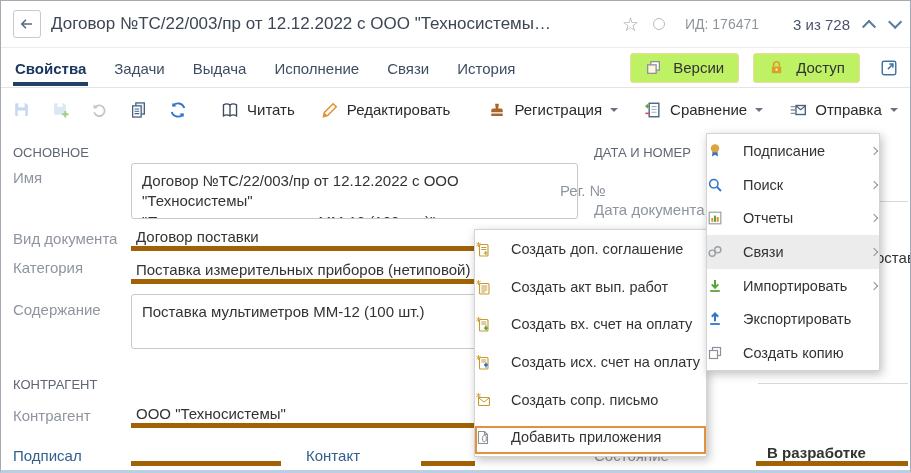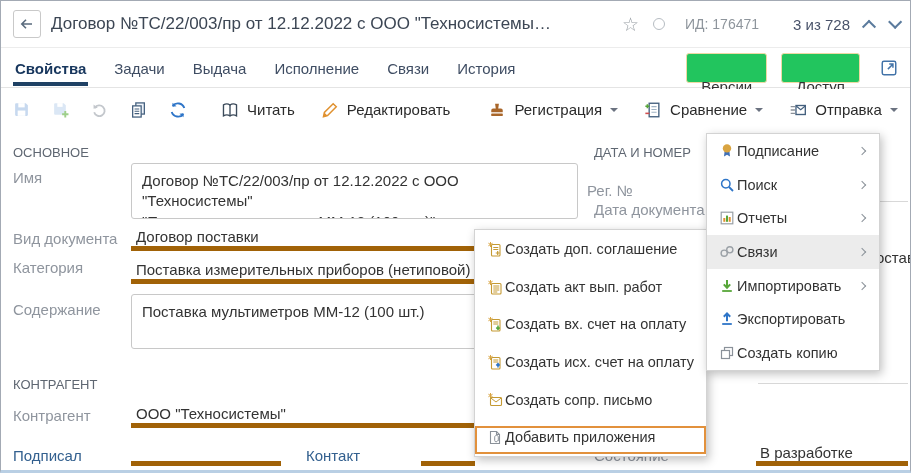--- a/index.html
+++ b/index.html
@@ -21,40 +21,40 @@
   .pager { font-size:15px; color:#49536a; margin-left:20px; }
   .chev-v { width:10px; height:10px; border-right:2px solid #5b7b9d; border-bottom:2px solid #5b7b9d; display:inline-block; }
   .chev-up { transform: rotate(-135deg) translate(-2px,-2px); }
   .chev-dn { transform: rotate(45deg) translateY(-3px); }
   
   .tabsrow { position:absolute; left:0; top:47px; right:0; height:40px; display:flex; align-items:center; padding:0 12px; border-bottom:1px solid #e4e4e4; background:#fff; }
   .tab { font-size:15px; color:#3f4d63; margin-right:24px; padding:10px 2px 9px; cursor:pointer; position:relative; white-space:nowrap; }
   .tab.active { color:#17365d; font-weight:bold; }
   .tab.active::after { content:""; position:absolute; left:0; right:0; bottom:0; height:4px; background:#1f4164; }
   .hdr-btns { margin-left:auto; display:flex; align-items:center; gap:14px; }
-  .soft-btn { display:flex; align-items:center; gap:24px; height:30px; padding:0 14px; background:#22c55e; border:1px solid #eed9a4; border-radius:3px; font-size:15px; color:#333; cursor:pointer;flex-direction:column; }
+  .soft-btn { display:flex; align-items:center; gap:11px; height:30px; padding:0 14px; background:#bef264; border:1px solid #eed9a4; border-radius:3px; font-size:15px; color:#333; cursor:pointer; }
   
   .toolbar { position:absolute; left:0; top:88px; right:0; height:42px; display:flex; align-items:center; padding:0 12px; border-bottom:1px solid #e4e4e4; background:#fff; }
   .tico { display:flex; align-items:center; justify-content:center; width:22px; height:22px; margin-right:22px; cursor:pointer; }
   .tb-sep { width:1px; height:22px; background:#dcdcdc; margin:0 16px 0 -4px; }
   .tb-act { display:flex; align-items:center; gap:8px; background:none; border:none; font-size:15px; color:#2b2b2b; margin-right:26px; cursor:pointer; font-family:inherit; }
   .tri-dn { width:0; height:0; border:4px solid transparent; border-top-color:#6b7280; margin-top:4px; }
   
   .content { position:absolute; left:0; top:122px; right:0; bottom:0; background:#fff; }
   .abs { position:absolute; }
   .section { font-size:13px; color:#5f6772; }
   .flabel { font-size:15px; color:#8f959e; white-space:nowrap; }
   .flabel.link { color:#33608f; }
   .fvalue { font-size:15px; color:#333; white-space:nowrap; }
   .ufield { border-bottom:5px solid #a16207; }
   .tarea { border:1px solid #c8c8c8; border-radius:3px; padding:7px 10px; font-size:15px; color:#333; line-height:1.35; white-space:pre-line; overflow:hidden; background:#fff; }
   .hline { border-top:1px solid #d8d8d8; height:0; }
   
   .menu { position:absolute; background:#fff; border:1px solid #d3d3d3; box-shadow:2px 3px 9px rgba(0,0,0,.25); display:flex; flex-direction:column; z-index:5; }
-  .mi { flex:1; display:flex; align-items:center; gap:2px; padding:0 12px; font-size:14.5px; color:#333; cursor:pointer; white-space:nowrap; }
+  .mi { flex:1; display:flex; align-items:center; gap:20px; padding:0 0; font-size:14.5px; color:#333; cursor:pointer; white-space:nowrap; }
   .mi.hl { background:#ececec; }
   .mi .lab { flex:1; }
   .chev-r { width:6px; height:6px; border-right:1.6px solid #8a9199; border-bottom:1.6px solid #8a9199; transform:rotate(-45deg); margin-right:2px; }
   .orange-box { position:absolute; left:0; right:0; border:2px solid #e2913c; pointer-events:none; z-index:6; }
   svg { display:block; }
 </style>
 </head>
 <body>
 
 <div class="page">
@@ -217,34 +217,34 @@
     </div>
 
     <div class="abs flabel link" style="left:12px; top:324px;">Подписал</div>
     <div class="abs ufield" style="left:130px; top:317px; width:150px; height:26px;"></div>
 
     <div class="abs flabel link" style="left:305px; top:324px;">Контакт</div>
     <div class="abs ufield" style="left:420px; top:317px; width:54px; height:26px;"></div>
 
     <div class="abs section" style="left:593px; top:22px;">ДАТА И НОМЕР</div>
 
-    <div class="abs flabel" style="left:586px; top:59px;">Рег. №</div>
+    <div class="abs flabel" style="left:559px; top:59px;">Рег. №</div>
     <div class="abs hline" style="left:877px; top:78px; width:30px;"></div>
 
     <div class="abs flabel" style="left:593px; top:78px;">Дата документа</div>
 
     <div class="abs fvalue" style="left:875px; top:126px;">остав</div>
 
     <div class="abs hline" style="left:757px; top:260px; width:150px;"></div>
 
     <div class="abs section" style="left:645px; top:286px;">КЛ</div>
 
     <div class="abs flabel" style="left:593px; top:324px;">Состояние</div>
     <div class="abs ufield" style="left:755px; top:317px; width:152px; height:26px;">
-      <span class="fvalue" style="margin-left:4px; line-height:25px;">В разработке</span>
+      <span class="fvalue" style="margin-left:11px; line-height:25px;font-weight:bold;">В разработке</span>
     </div>
 
     <div class="menu" style="left:473px; top:106px; width:233px; height:228px;">
       <div class="mi">
         <svg width="16" height="16" viewBox="0 0 16 16">
             <path d="M3.5 1v5M1.4 2.2l4.2 2.6M5.6 2.2 1.4 4.8" stroke="#d9a441" stroke-width="1"></path>
             <rect x="4.5" y="3.5" width="8.5" height="11.5" rx="1" fill="#fff" stroke="#c59a33" stroke-width="1.1"></rect>
             <path d="M6.3 6.5h5M6.3 8.5h5" stroke="#c59a33" stroke-width="1"></path>
             <path d="M8.7 12h4M10.7 10v4" stroke="#c59a33" stroke-width="1.2"></path>
           </svg>

